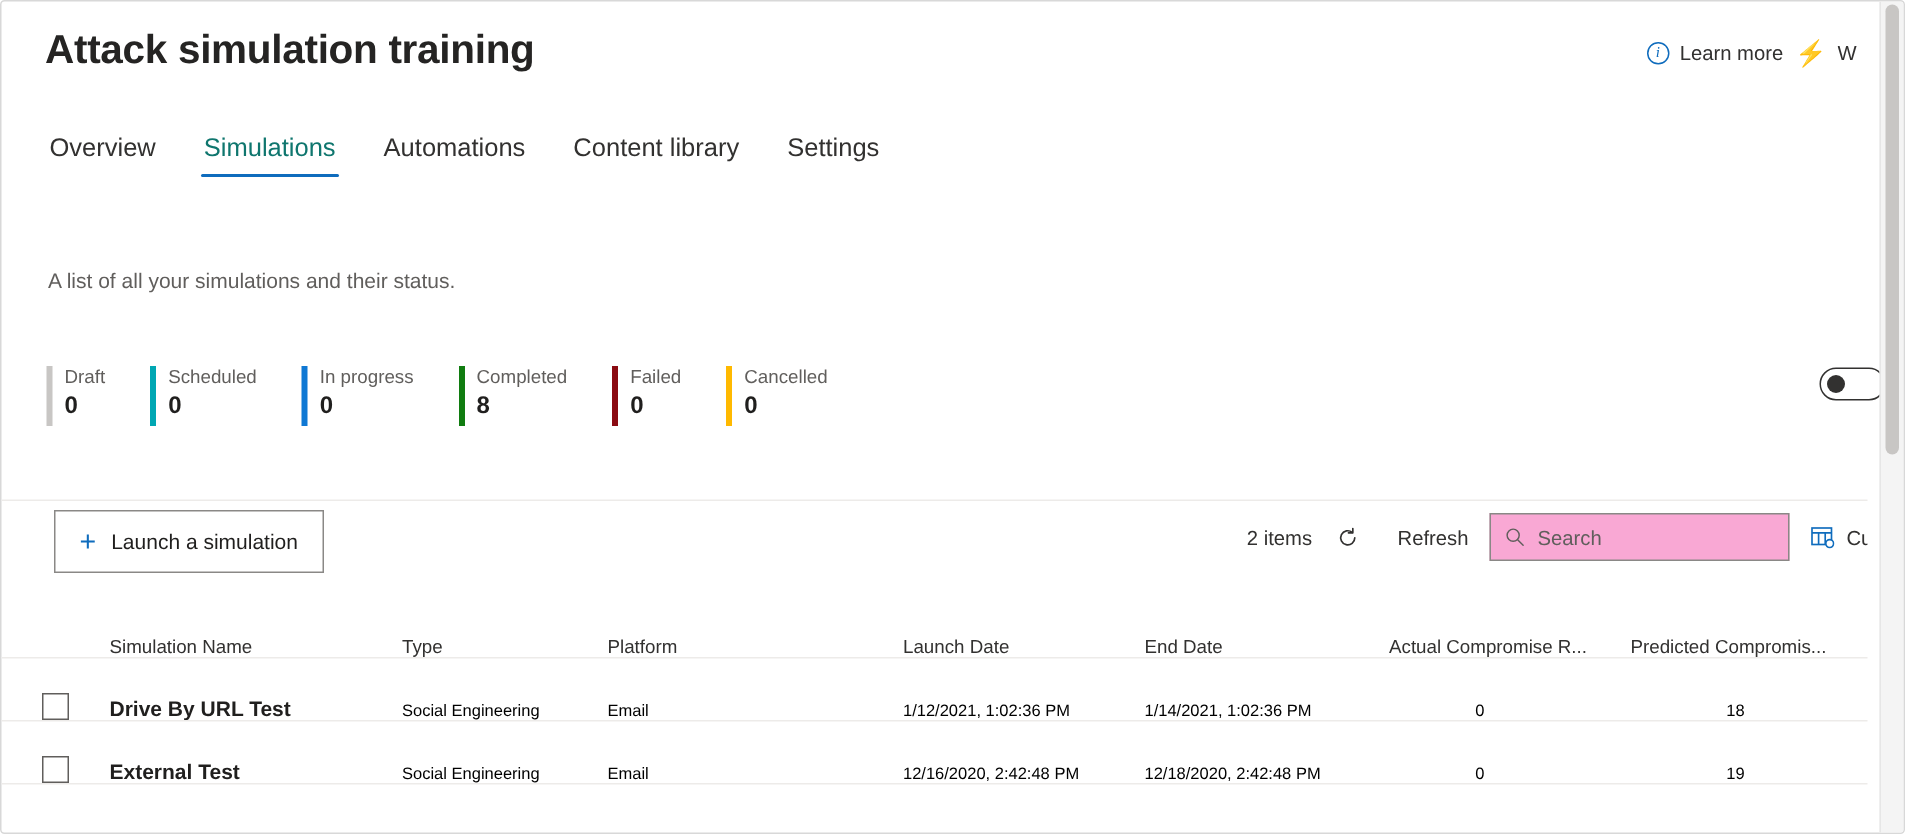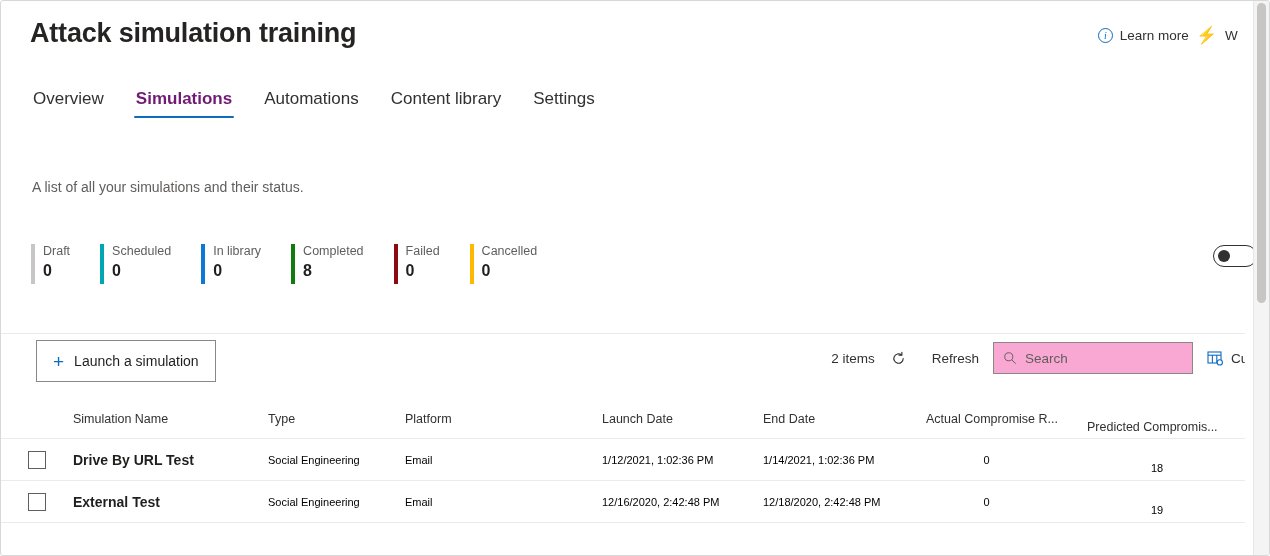--- a/index.html
+++ b/index.html
@@ -100,21 +100,21 @@
   .tab {
     position: relative;
     padding: 4px 16px 11px 16px;
     font-size: 17px;
     color: #323130;
     cursor: pointer;
     white-space: nowrap;
   }
   .tab:first-child { padding-left: 2px; }
 
-  .tab.active { font-weight: bold; color: #701a75; }
+  .tab.active { font-weight: normal; color: #0f766e; }
 
   .tab.active::after {
     content: "";
     position: absolute;
     left: 14px; right: 14px;
     bottom: 2px;
     height: 2.5px;
     background: #0f6cbd;
     border-radius: 2px;
   }
@@ -269,21 +269,21 @@
   
   .table {
     position: absolute;
     left: 0;
     top: 398px;
     width: 1244px;
   }
 
   .t-row {
     display: flex;
-    align-items: center;
+    align-items: flex-end;
     height: 42px;
     border-bottom: 1px solid #edebe9;
     padding-left: 0;
   }
 
   .t-head {
     height: 40px;
     border-bottom: 1px solid #edebe9;
   }
   .t-head .c { font-size: 12.5px; color: #323130; }
@@ -386,21 +386,21 @@
     <div class="status-item">
       <div class="status-bar" style="background:#00a7b3"></div>
       <div class="status-text">
         <span class="status-label">Scheduled</span>
         <span class="status-count">0</span>
       </div>
     </div>
     <div class="status-item">
       <div class="status-bar" style="background:#0f78d4"></div>
       <div class="status-text">
-        <span class="status-label">In library</span>
+        <span class="status-label">In progress</span>
         <span class="status-count">0</span>
       </div>
     </div>
     <div class="status-item">
       <div class="status-bar" style="background:#107c10"></div>
       <div class="status-text">
         <span class="status-label">Completed</span>
         <span class="status-count">8</span>
       </div>
     </div>

